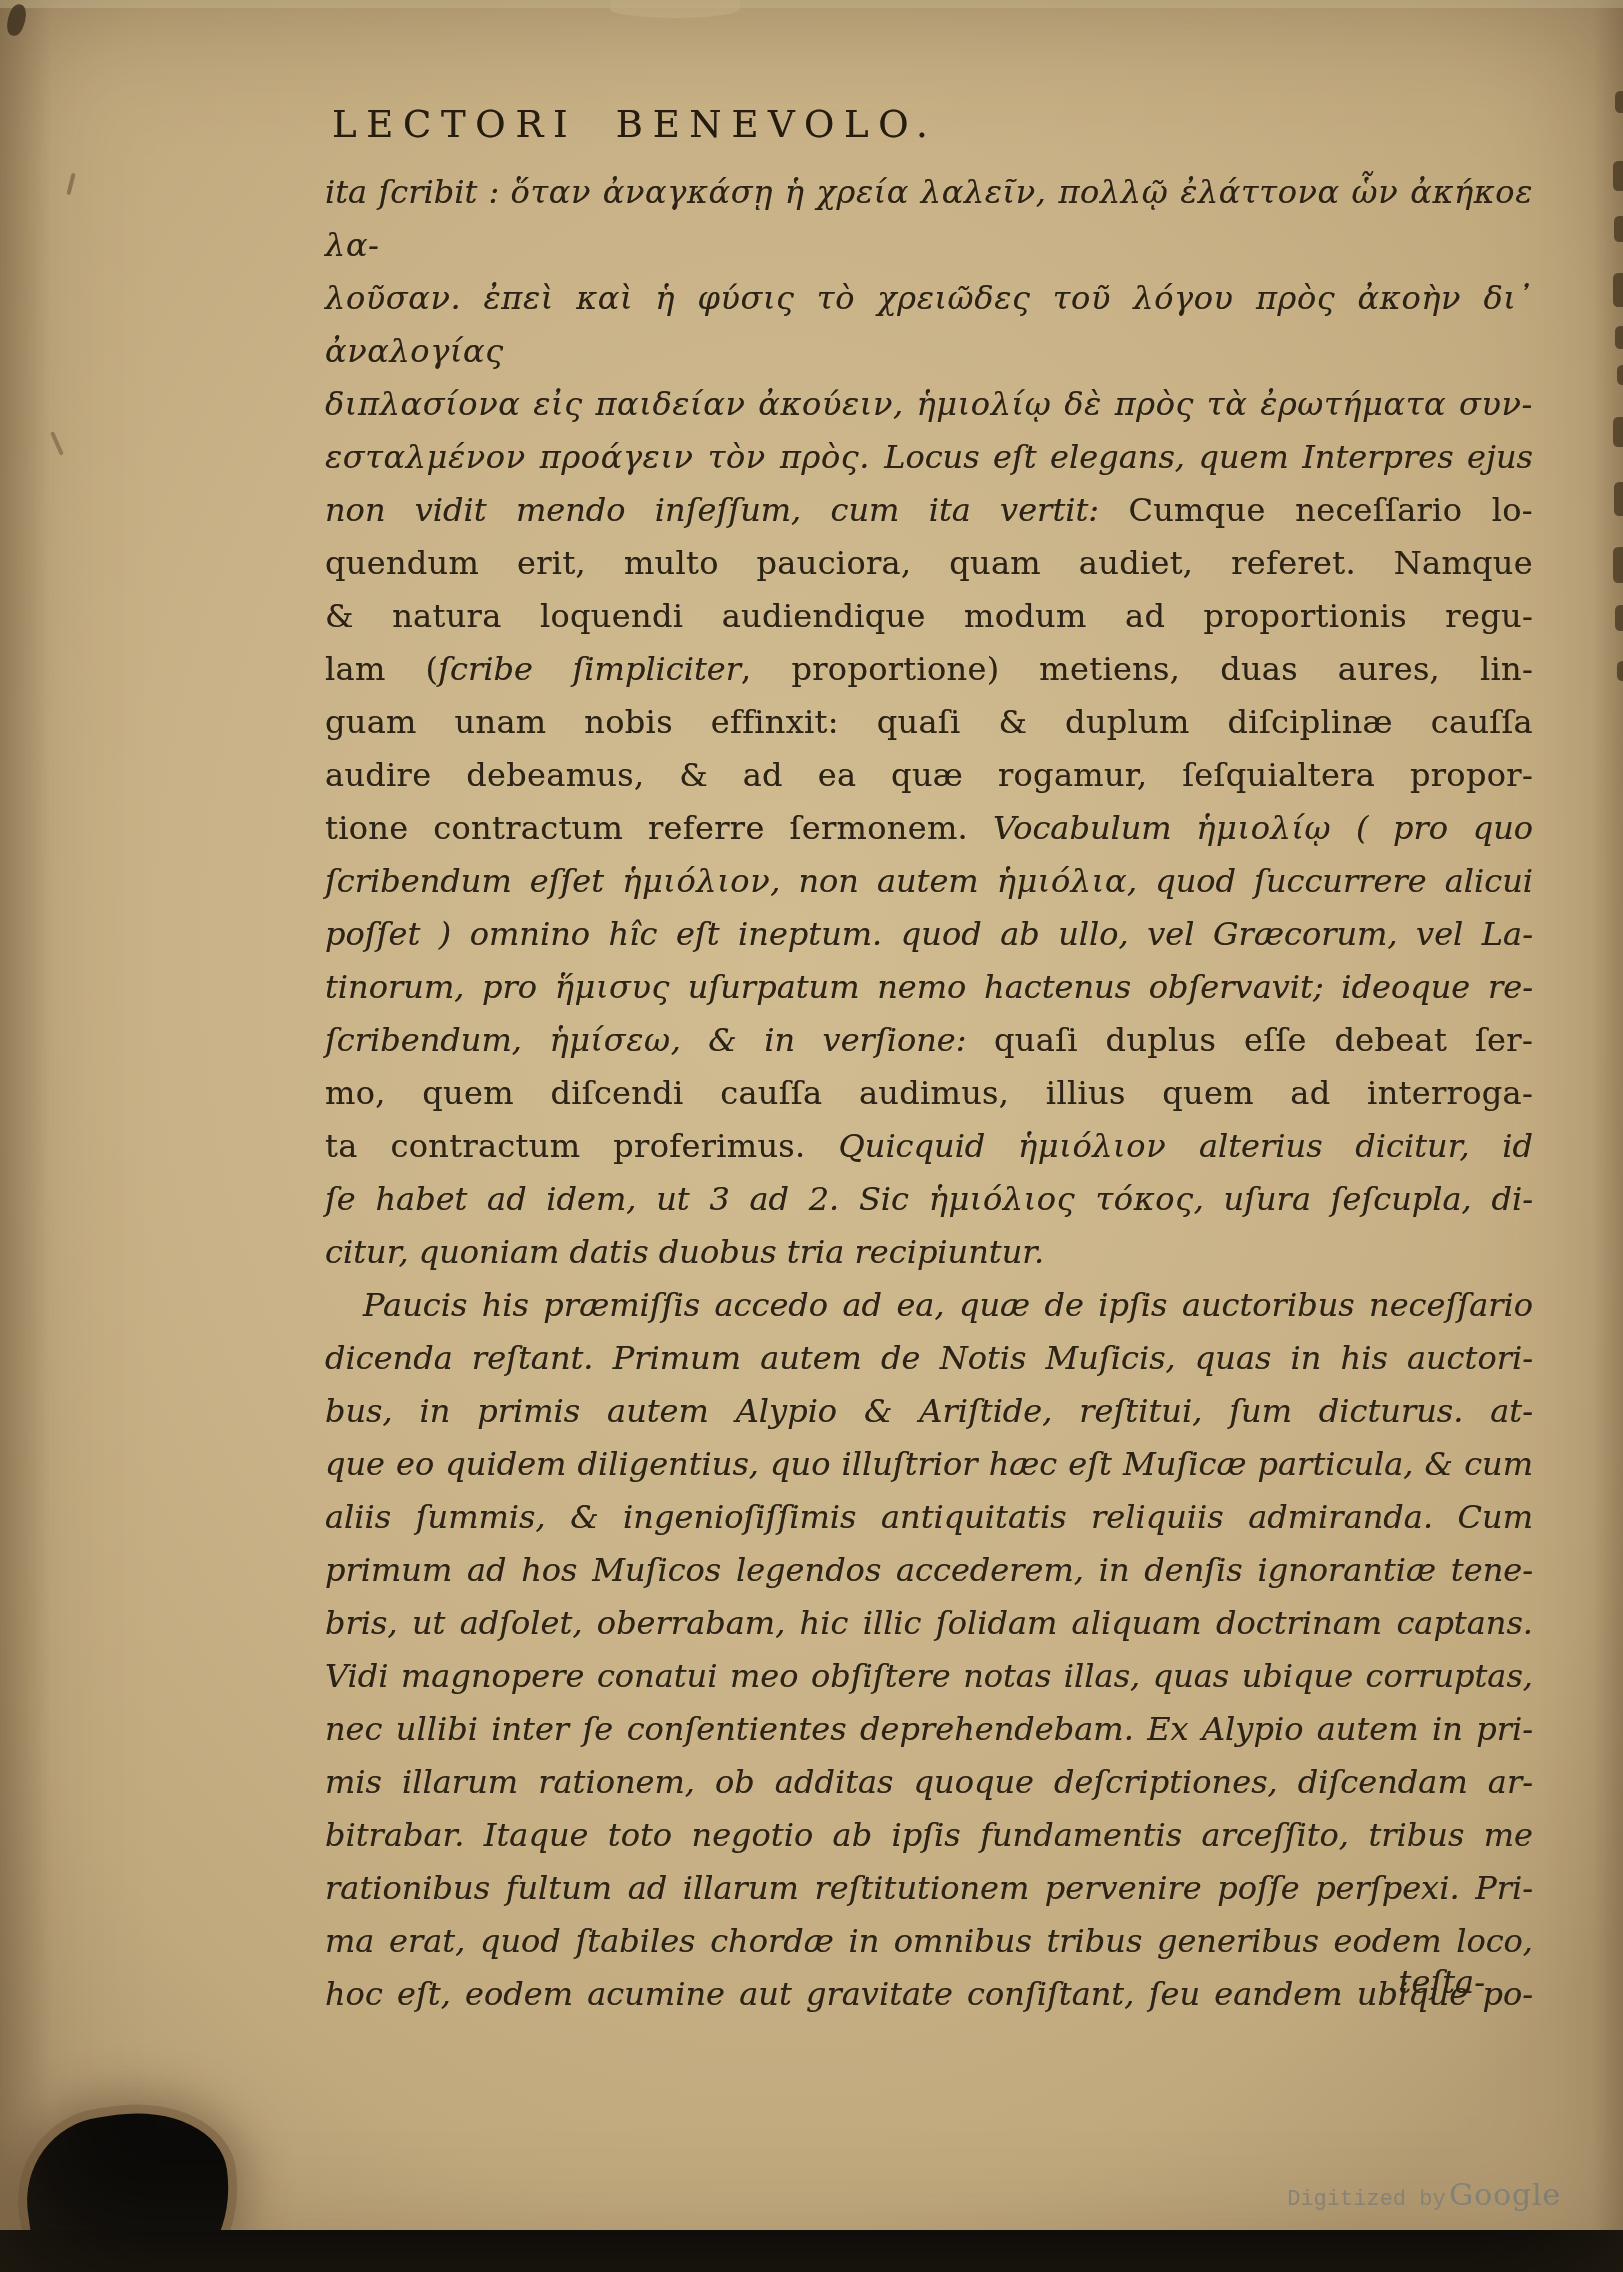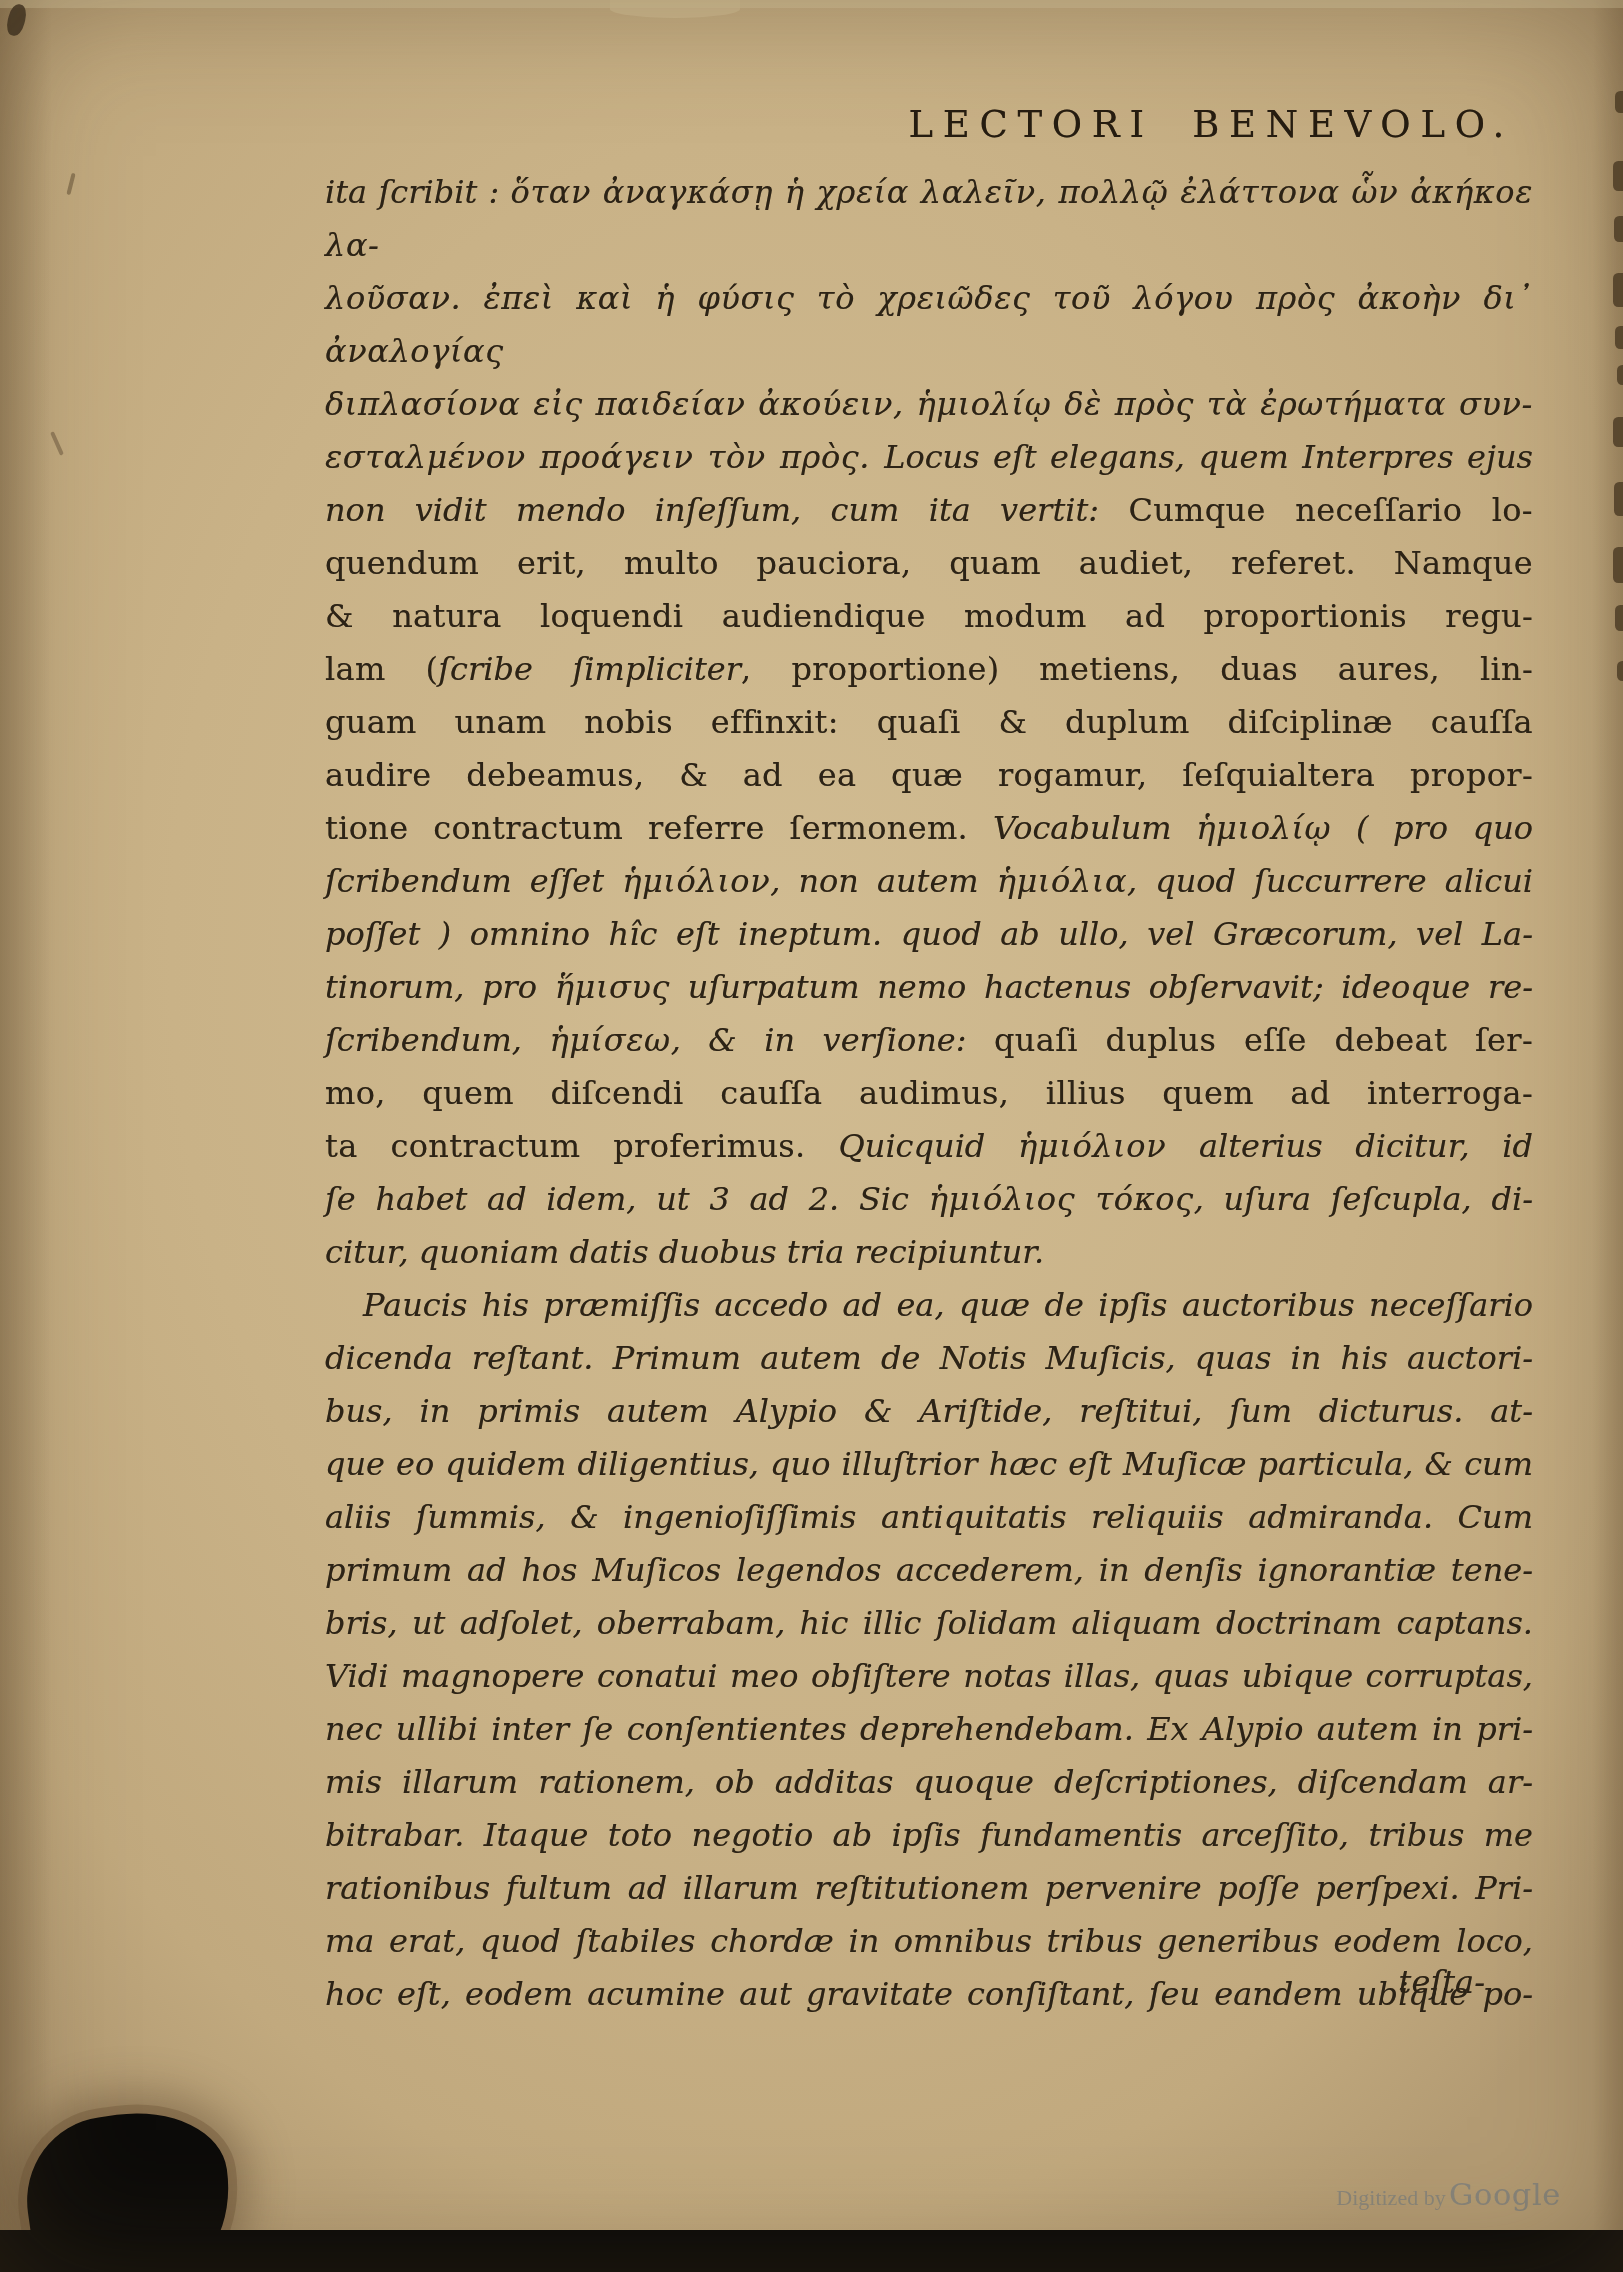--- a/index.html
+++ b/index.html
@@ -51,22 +51,22 @@
   .margin-mark-b {
     position: absolute; left: 55px; top: 431px; width: 3.9px; height: 25px;
     background: #5a4730; transform: rotate(-24deg); border-radius: 1.9px; opacity: .45;
   }
   .emark {
     position: absolute; right: 0; width: 10.4px;
     background: #483923; border-radius: 5.2px 0 0 5.2px; opacity: .8;
   }
 
   .page-header {
-    position: absolute; left: 306px; top: 103px; width: 1208px;
-    text-align: right;
+    position: absolute; left: 332px; top: 103px; width: 1208px;
+    text-align: left;
     font-size: 37px;
     letter-spacing: 9.7px;
     word-spacing: 17px;
     color: #261d11;
     text-shadow: 0 0 0.6px rgba(40,30,15,.55);
     white-space: nowrap;
   }
 
   .text-block {
     position: absolute; left: 325px; top: 166px; width: 1208px;
@@ -85,21 +85,21 @@
     position: absolute; left: 325px; top: 1956px; width: 1208px;
     text-align: right; padding-right: 48px;
     font-style: italic; font-size: 32px; line-height: 53px;
     text-shadow: 0 0 0.6px rgba(50,38,20,.40);
   }
 
   .watermark {
     position: absolute; right: 62px; top: 2177px;
     color: #84837c; white-space: nowrap;
   }
-  .wm-prefix { font-family: Liberation Serif, serif; font-size: 22px; opacity: .85; vertical-align: baseline; }
+  .wm-prefix { font-family: Liberation Mono, monospace; font-size: 22px; opacity: .85; vertical-align: baseline; }
   .wm-brand  { font-family: "DejaVu Serif", serif; font-size: 30.5px; letter-spacing: 0.6px; opacity: .9; }
 
   .ink-blot {
     position: absolute; left: 27px; top: 2114px; width: 203px; height: 169px;
     background: #0c0b09;
     border-radius: 45% 55% 40% 60% / 55% 45% 65% 35%;
     transform: rotate(-8deg);
     box-shadow: 0 0 0 9px rgba(110,85,55,.40), 0 0 45px 19.5px rgba(70,50,30,.40);
   }
   .bottom-bar {

